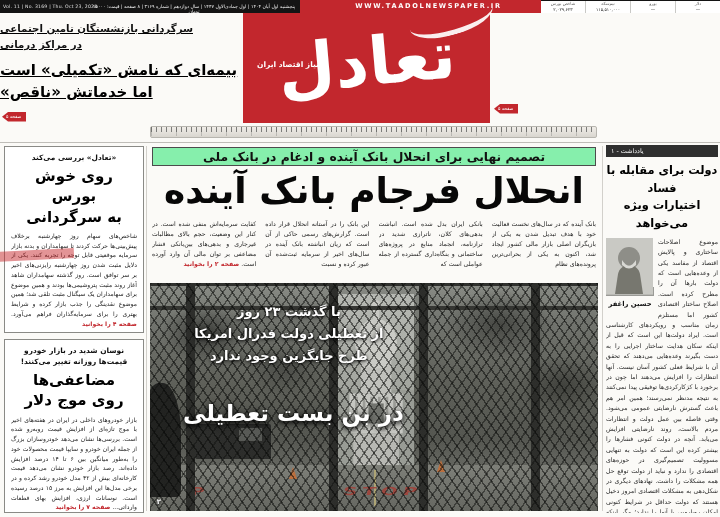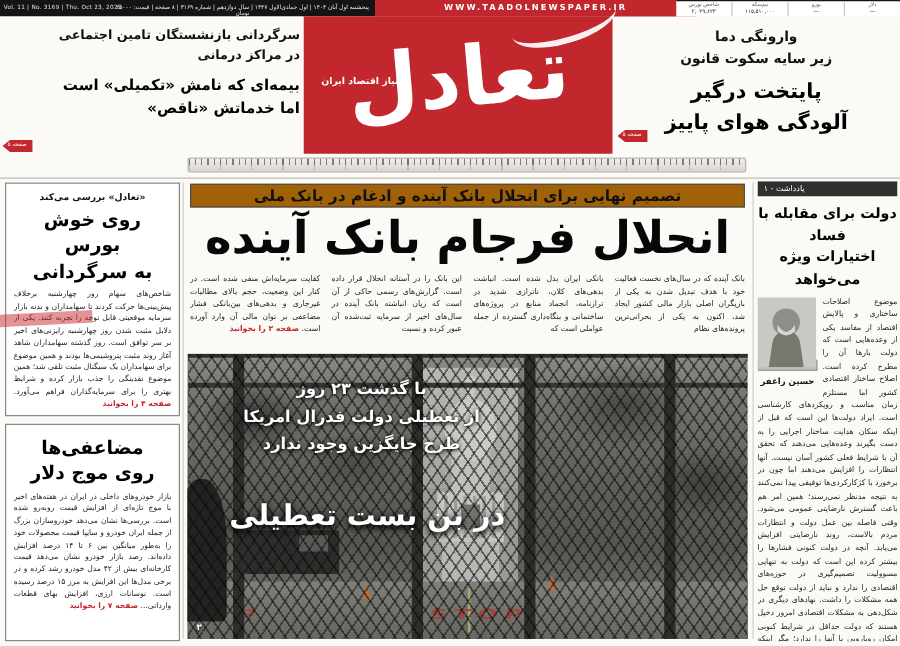--- a/index.html
+++ b/index.html
@@ -26,36 +26,36 @@
   .tagline { position:absolute; left:14px; top:47px; color:#fff; font-size:7.5px; font-weight:bold; letter-spacing:.5px; }
 
   .ruler { position:absolute; left:150px; top:126px; width:447px; height:12px; background:linear-gradient(#f0ede8,#d9d6cf); border:1px solid #b7b5af; border-radius:2px; }
   .ruler::after { content:""; position:absolute; inset:0;
     background:
       repeating-linear-gradient(90deg,#59595645 0 1px,transparent 1px 25px) top/100% 9px no-repeat,
       repeating-linear-gradient(90deg,#7c7c7a 0 1px,transparent 1px 5px) top/100% 5px no-repeat; }
 
   
   .story-topright { position:absolute; left:492px; top:21px; width:226px; height:118px; text-align:center; }
-  .story-topleft  { position:absolute; left:0;     top:21px; width:240px; height:118px; text-align:right; }
+  .story-topleft  { position:absolute; left:0;     top:21px; width:240px; height:118px; text-align:left;text-decoration:underline; }
   .k-lg { font-size:11px;   font-weight:bold; color:#111; line-height:1.55; }
   .k-md { font-size:10.2px; font-weight:bold; color:#111; line-height:1.55; }
   .h-lg { font-size:16.5px; font-weight:800; color:#000; line-height:1.5; margin-top:6px; }
-  .h-md { font-size:12px;   font-weight:800; color:#000; line-height:1.5; margin-top:6px; }
+  .h-md { font-size:15px;   font-weight:800; color:#000; line-height:1.5; margin-top:6px; }
 
   .ptag { position:absolute; background:#c2272d; color:#fff; font-size:4.5px; line-height:1; padding:2.5px 5px 2.5px 4px; clip-path:polygon(0 50%,6px 0,100% 0,100% 100%,6px 100%); }
   .ptag-right { left:494px; top:104px; }
   .ptag-left  { left:2px;  top:112px; }
 
   .hr-top { position:absolute; left:0; top:142px; width:720px; height:1px; background:#bfbdb8; }
   .vline  { position:absolute; top:146px; height:365px; width:1px; background:#d2d0cb; }
   .vline-1 { left:146px; } .vline-2 { left:602px; }
 
   
-  .lead-kicker { position:absolute; left:152px; top:147px; width:444px; height:19px; border:1px solid #4c4c4c; background:#a16207; text-align:center; font-size:12.3px; font-weight:bold; line-height:18px; color:#111; }
+  .lead-kicker { position:absolute; left:152px; top:147px; width:444px; height:19px; border:1px solid #4c4c4c; background:#86efac; text-align:center; font-size:12.3px; font-weight:bold; line-height:18px; color:#111; }
   .lead-headline { position:absolute; left:152px; top:168px; width:444px; text-align:center; font-size:36px; font-weight:800; color:#070707; line-height:1.3; }
   .lead-cols { position:absolute; left:152px; top:219px; width:444px; height:61px; display:flex; direction:rtl; gap:9px; }
   .lead-col { flex:1; font-size:6.2px; line-height:1.62; text-align:justify; color:#1d1d1d; overflow:hidden; }
   .readmore { color:#c2272d; font-weight:bold; }
 
   
   .lbox { position:absolute; left:4px; width:140px; border:1px solid #8a8a86; background:#fff; padding:5px 6px; text-align:center; overflow:hidden; }
   .box1 { top:146px; height:187px; }
   .box2 { top:339px; height:174px; }
   .b-kicker { font-size:7.4px; font-weight:bold; color:#111; line-height:1.5; }
@@ -132,26 +132,20 @@
     </div>
   </div>
 
   <div class="masthead">
     <div class="swoosh"></div>
     <div class="logo">تعادل</div>
     <div class="tagline">نیاز اقتصاد ایران</div>
   </div>
   <div class="ruler"></div>
 
-  <div class="story-topright">
-    <div class="k-lg ml">وارونگی دما
-زیر سایه سکوت قانون</div>
-    <div class="h-lg ml">پایتخت درگیر
-آلودگی هوای پاییز</div>
-  </div>
   <div class="ptag ptag-right">صفحه ۵</div>
 
   <div class="story-topleft">
     <div class="k-md ml">سرگردانی بازنشستگان تامین اجتماعی
 در مراکز درمانی</div>
     <div class="h-md ml">بیمه‌ای که نامش «تکمیلی» است
 اما خدماتش «ناقص»</div>
   </div>
   <div class="ptag ptag-left">صفحه ۵</div>
 
@@ -215,20 +209,22 @@
   <div class="lbox box1">
     <div class="b-kicker ml">«تعادل» بررسی می‌کند</div>
     <div class="b-headline ml">روی خوش
 بورس
 به سرگردانی</div>
     <div class="b-body"><span>شاخص‌های سهام روز چهارشنبه برخلاف پیش‌بینی‌ها حرکت کردند تا سهامداران و بدنه بازار سرمایه موقعیتی قابل توجه را تجربه کنند. یکی از دلایل مثبت شدن روز چهارشنبه رایزنی‌های اخیر بر سر توافق است. روز گذشته سهامداران شاهد آغاز روند مثبت پتروشیمی‌ها بودند و همین موضوع برای سهامداران یک سیگنال مثبت تلقی شد؛ همین موضوع نقدینگی را جذب بازار کرده و شرایط بهتری را برای سرمایه‌گذاران فراهم می‌آورد.</span> <span class="readmore">صفحه ۴ را بخوانید</span></div>
   </div>
   <div class="ribbon"></div>
 
   <div class="lbox box2">
+    <div class="b-kicker ml">نوسان شدید در بازار خودرو
+قیمت‌ها روزانه تغییر می‌کنند!</div>
     <div class="b-headline ml">مضاعفی‌ها
 روی موج دلار</div>
     <div class="b-body"><span>بازار خودروهای داخلی در ایران در هفته‌های اخیر با موج تازه‌ای از افزایش قیمت روبه‌رو شده است. بررسی‌ها نشان می‌دهد خودروسازان بزرگ از جمله ایران خودرو و سایپا قیمت محصولات خود را به‌طور میانگین بین ۶ تا ۱۴ درصد افزایش داده‌اند. رصد بازار خودرو نشان می‌دهد قیمت کارخانه‌ای بیش از ۴۲ مدل خودرو رشد کرده و در برخی مدل‌ها این افزایش به مرز ۱۵ درصد رسیده است. نوسانات ارزی، افزایش بهای قطعات وارداتی...</span> <span class="readmore">صفحه ۷ را بخوانید</span></div>
   </div>
 
   <div class="note">
     <div class="note-tag">یادداشت - ۱</div>
     <div class="note-headline ml">دولت برای مقابله با فساد
 اختیارات ویژه می‌خواهد</div>
     <div class="note-body">

